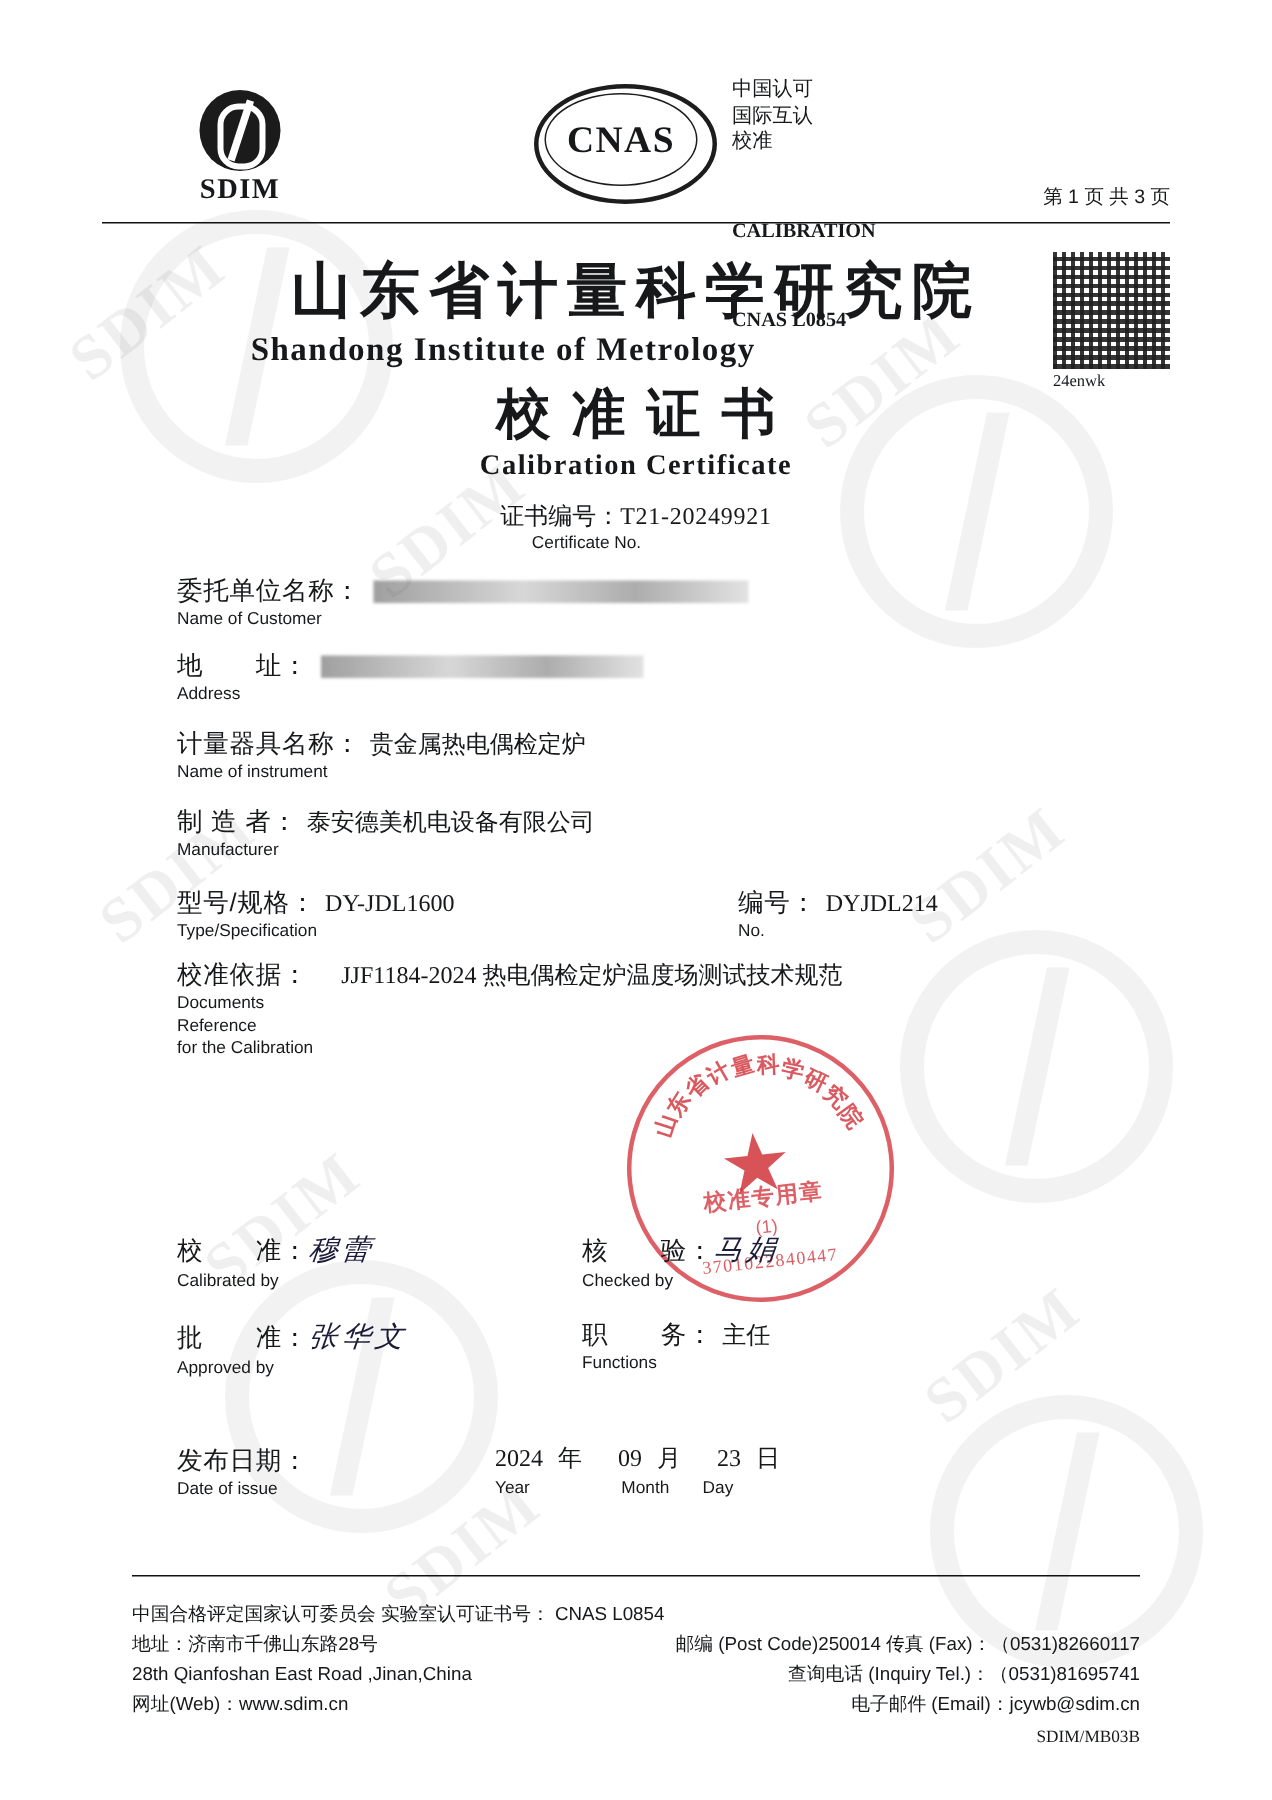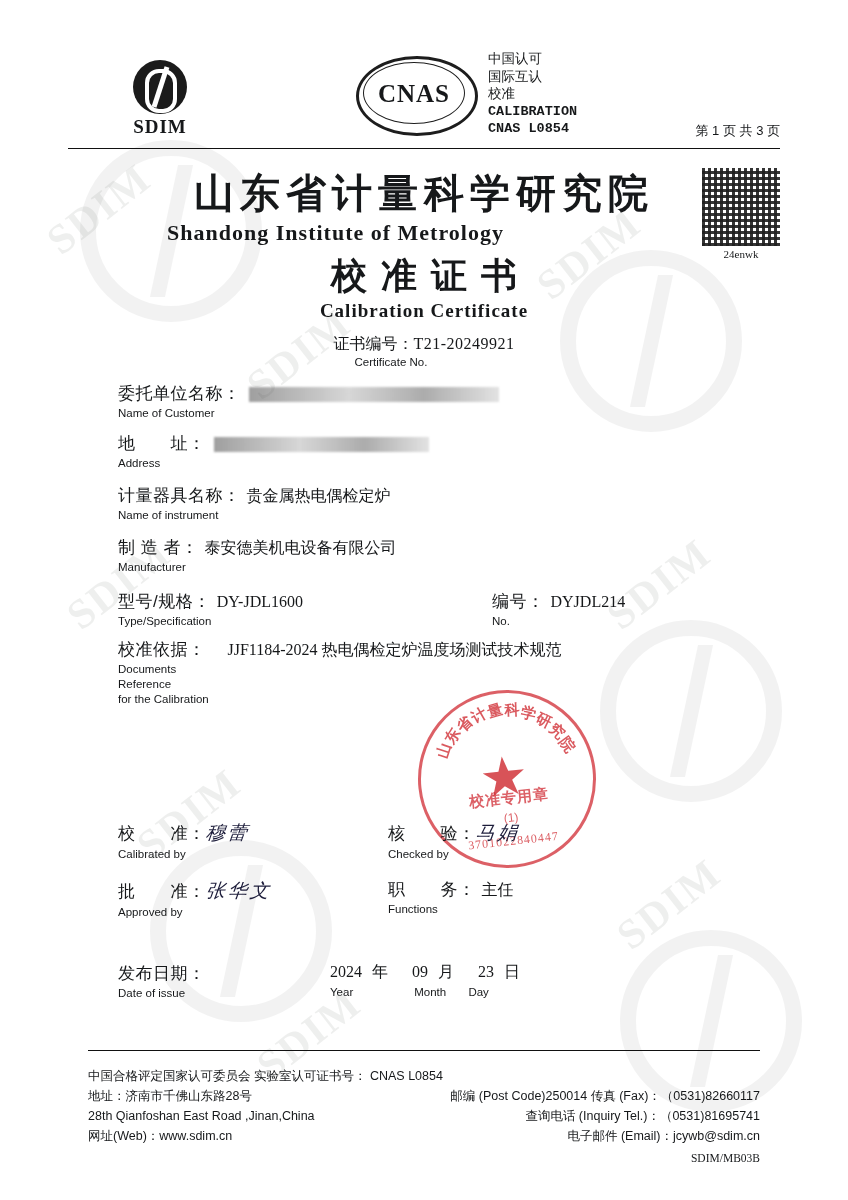--- a/index.html
+++ b/index.html
@@ -175,23 +175,24 @@
 
   .cnas-text {
     position: absolute;
     left: 420px;
     top: 10px;
     line-height: 17.5px;
     font-size: 13.5px;
     font-family: "Liberation Sans", sans-serif;
   }
   .cnas-text .en {
-    font-family: Liberation Mono, monospace;
+    font-family: Liberation Serif, serif;
     font-weight: bold;
     font-size: 13.5px;
+    margin-top: 42px;
   }
 
   .page-count {
     position: absolute;
     right: 0;
     top: 82px;
     font-size: 13px;
   }
 
   hr.rule {
@@ -257,21 +258,20 @@
     width: 78px;
     height: 78px;
     background-color: #fff;
     background-image:
       repeating-linear-gradient(90deg, #1a1a1a 0 3px, transparent 3px 6px),
       repeating-linear-gradient(0deg, #1a1a1a 0 3px, transparent 3px 6px);
     background-blend-mode: multiply;
     opacity: .88;
   }
   .qr-cap {
-    text-align: center;
     font-size: 11px;
     margin-top: 2px;
     font-family: "Liberation Serif", serif;
   }
 
   
   .certno {
     position: absolute;
     left: 0; top: 334px;
     width: 848px;

